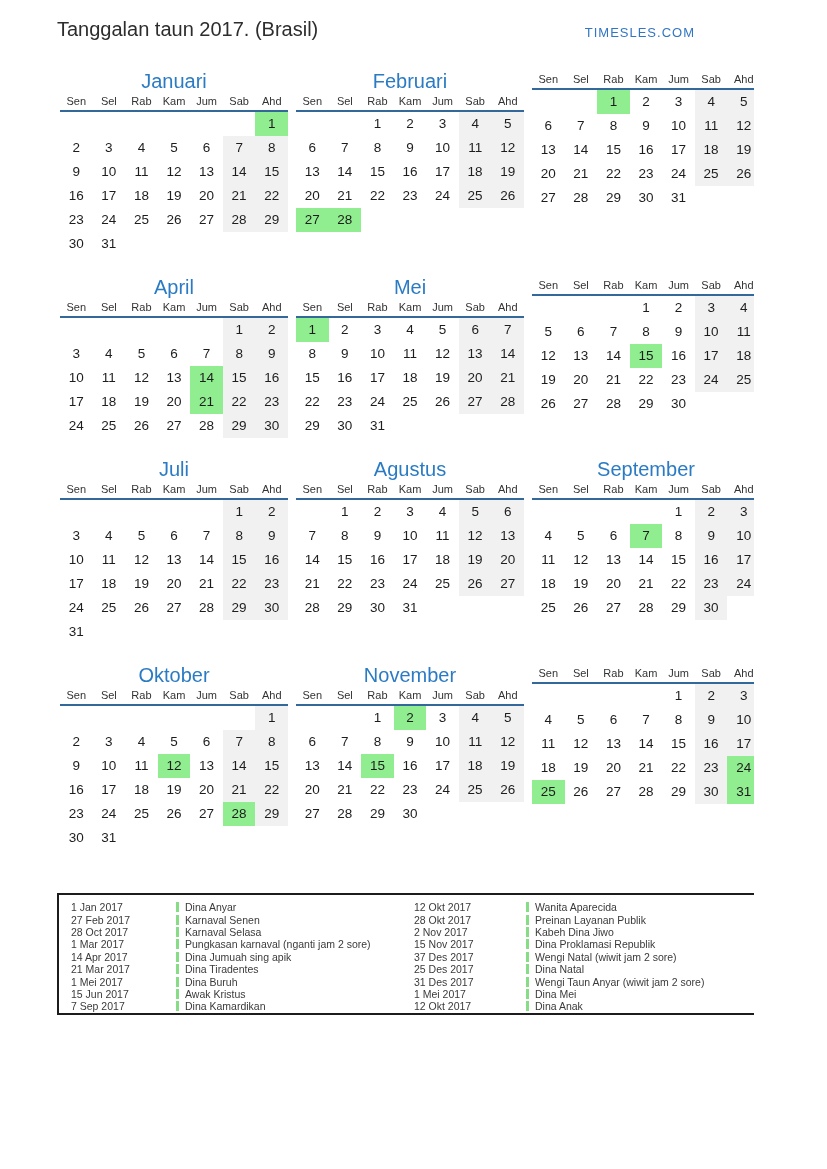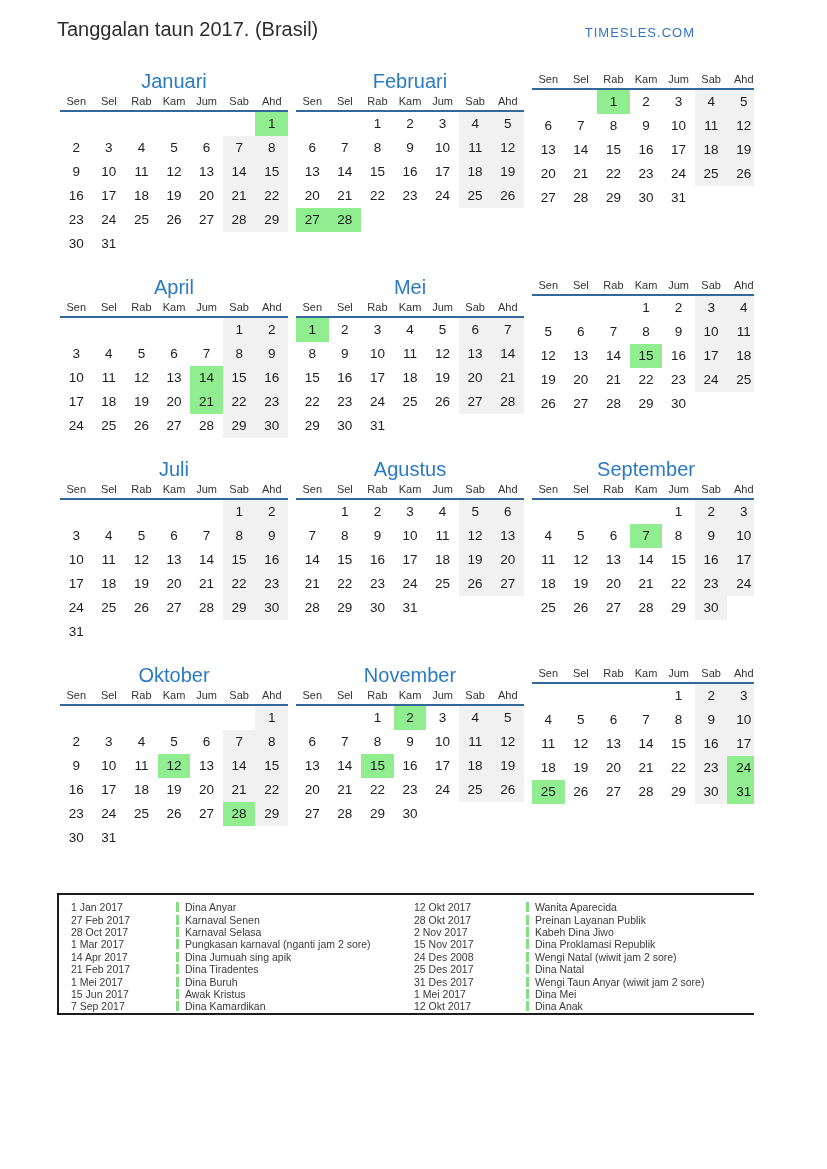--- a/index.html
+++ b/index.html
@@ -777,21 +777,21 @@
           <span class="ldate">1 Mar 2017</span>
           <span class="lbar"></span>
           <span class="lname">Pungkasan karnaval (nganti jam 2 sore)</span>
         </div>
         <div class="lrow">
           <span class="ldate">14 Apr 2017</span>
           <span class="lbar"></span>
           <span class="lname">Dina Jumuah sing apik</span>
         </div>
         <div class="lrow">
-          <span class="ldate">21 Feb 2017</span>
+          <span class="ldate">21 Mar 2017</span>
           <span class="lbar"></span>
           <span class="lname">Dina Tiradentes</span>
         </div>
         <div class="lrow">
           <span class="ldate">1 Mei 2017</span>
           <span class="lbar"></span>
           <span class="lname">Dina Buruh</span>
         </div>
         <div class="lrow">
           <span class="ldate">15 Jun 2017</span>
@@ -819,21 +819,21 @@
           <span class="ldate">2 Nov 2017</span>
           <span class="lbar"></span>
           <span class="lname">Kabeh Dina Jiwo</span>
         </div>
         <div class="lrow">
           <span class="ldate">15 Nov 2017</span>
           <span class="lbar"></span>
           <span class="lname">Dina Proklamasi Republik</span>
         </div>
         <div class="lrow">
-          <span class="ldate">24 Des 2008</span>
+          <span class="ldate">37 Des 2017</span>
           <span class="lbar"></span>
           <span class="lname">Wengi Natal (wiwit jam 2 sore)</span>
         </div>
         <div class="lrow">
           <span class="ldate">25 Des 2017</span>
           <span class="lbar"></span>
           <span class="lname">Dina Natal</span>
         </div>
         <div class="lrow">
           <span class="ldate">31 Des 2017</span>

